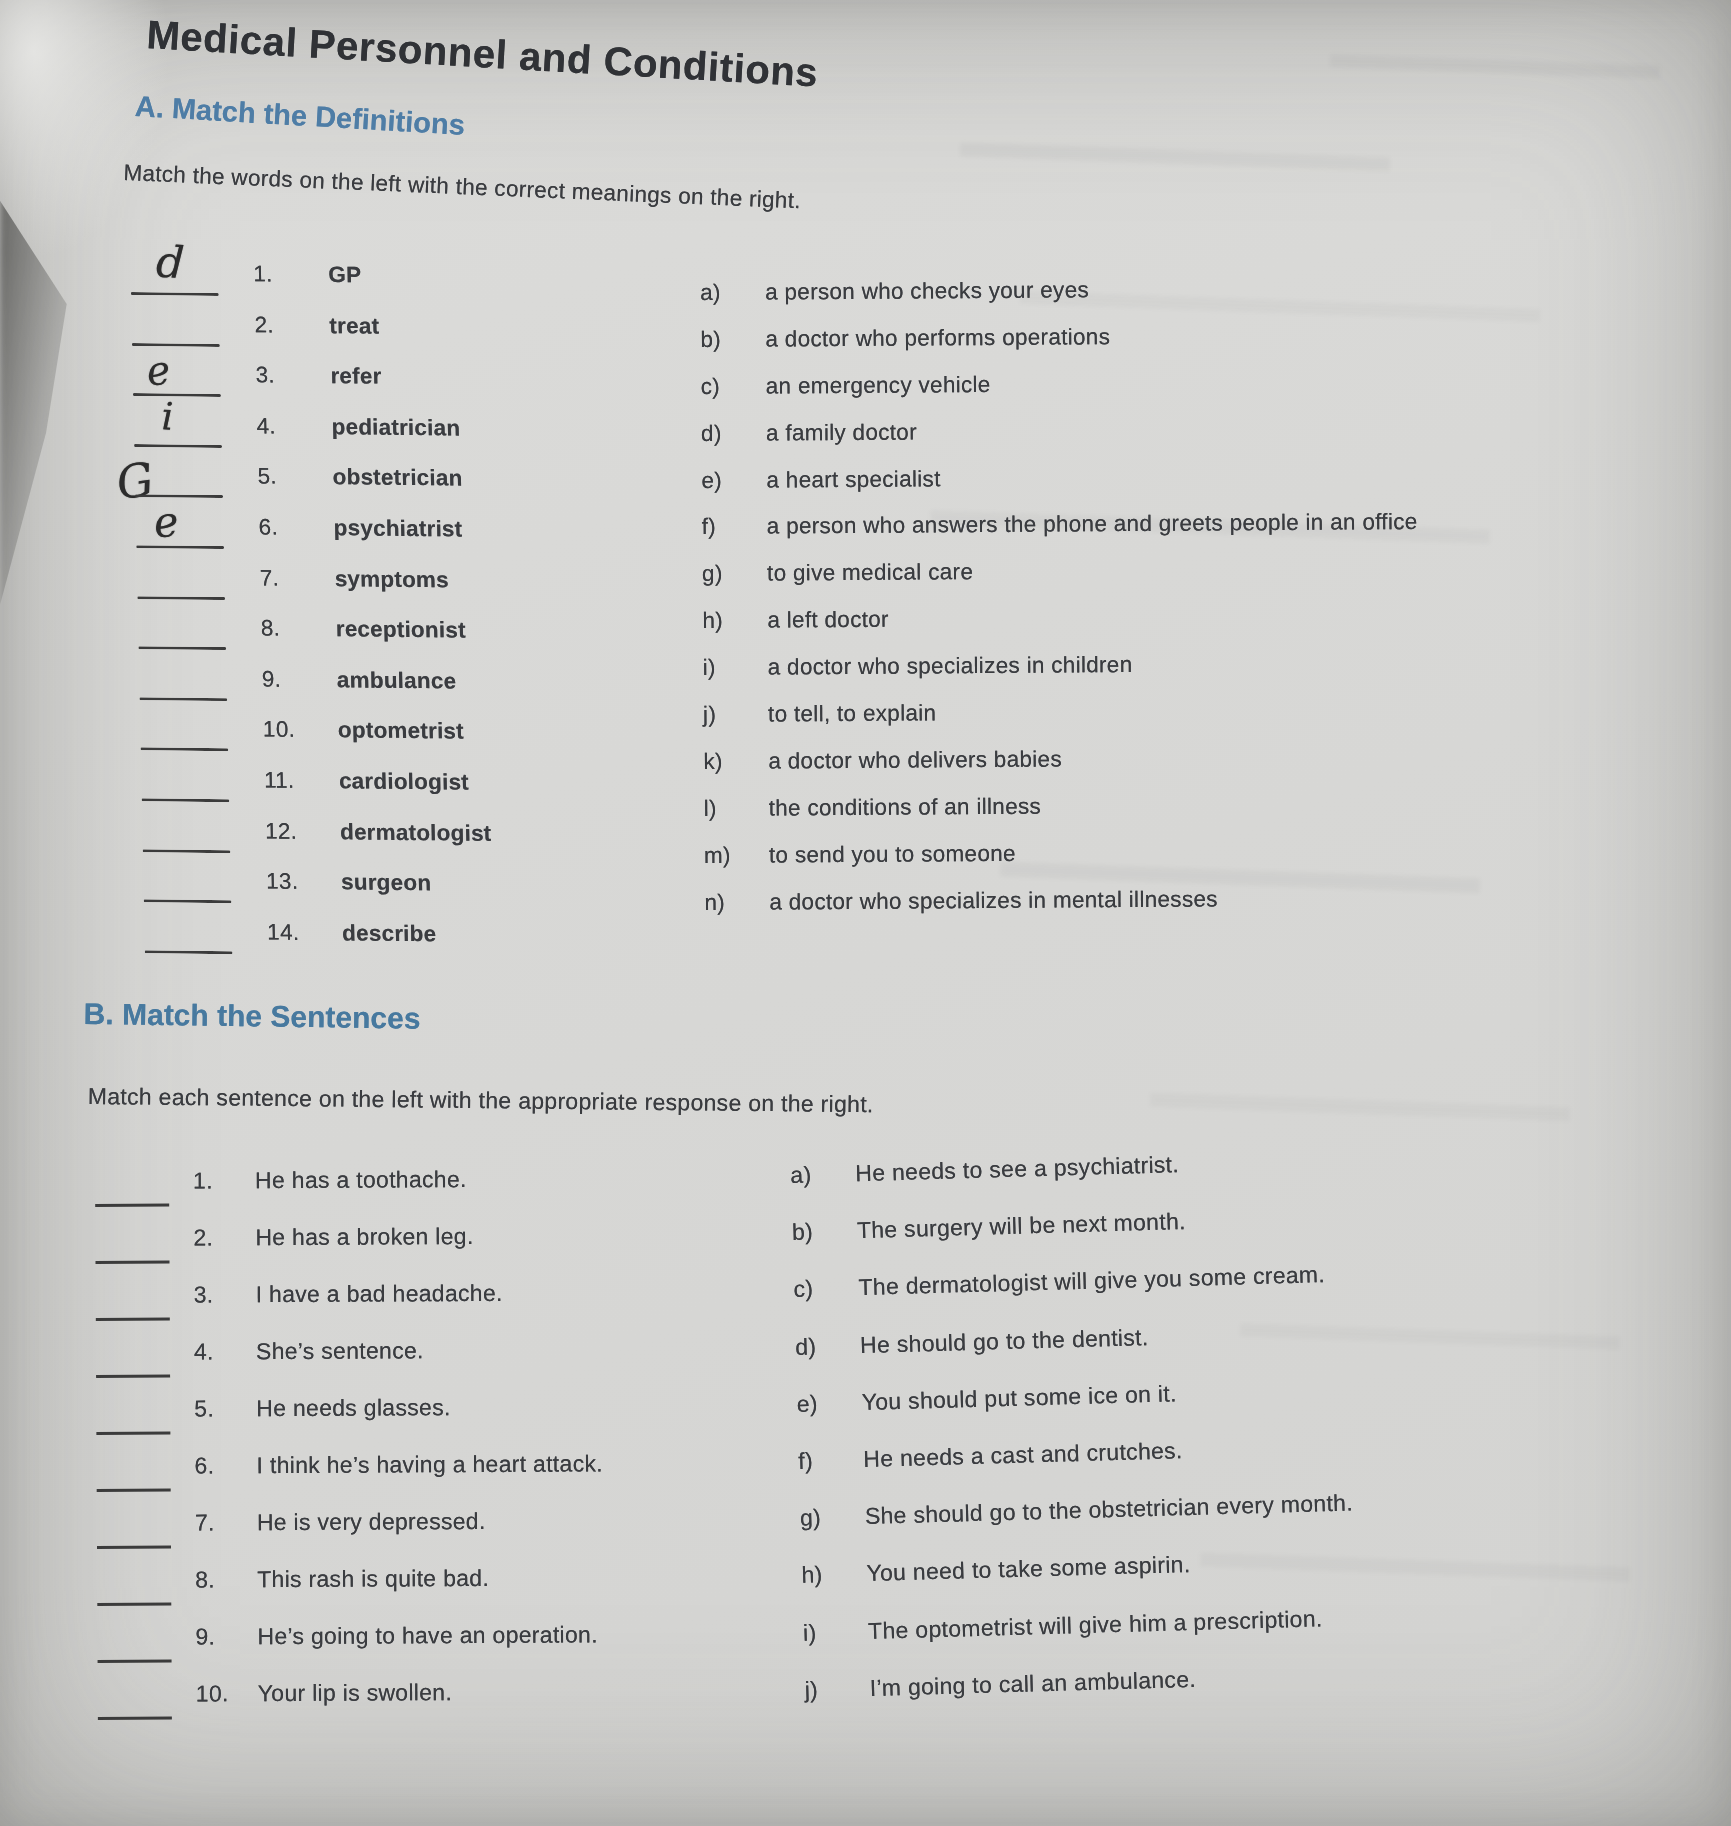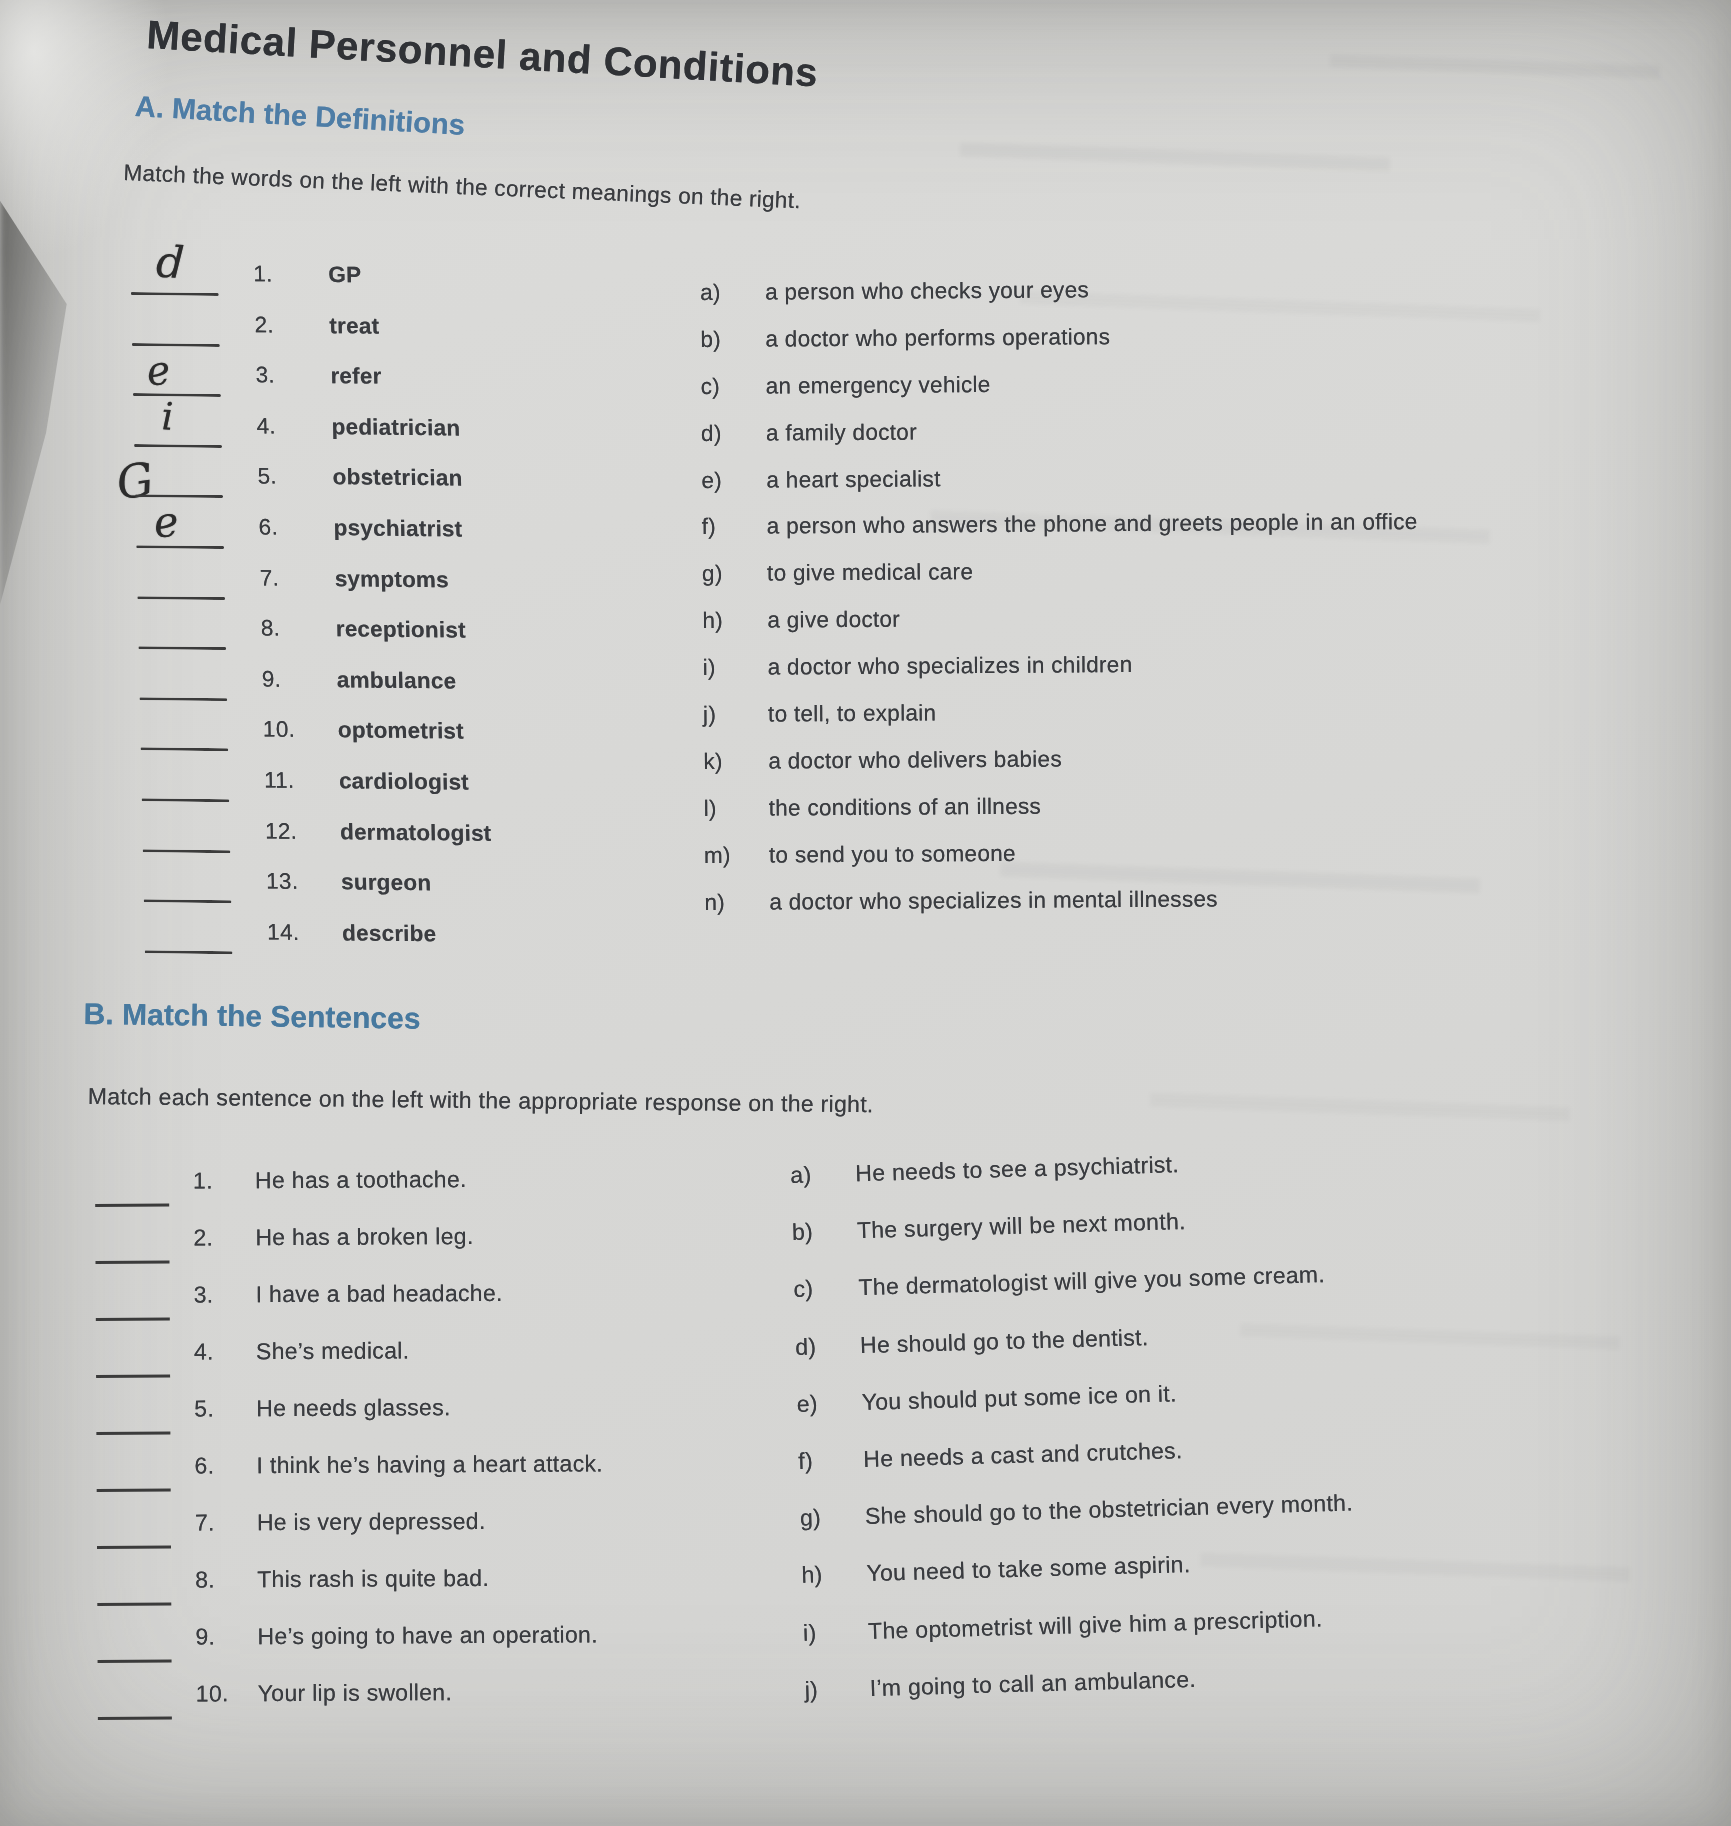--- a/index.html
+++ b/index.html
@@ -211,21 +211,21 @@
     <div class="drow">
         <span class="letter print">f)</span>
         <span class="print">a person who answers the phone and greets people in an office</span>
       </div>
     <div class="drow">
         <span class="letter print">g)</span>
         <span class="print">to give medical care</span>
       </div>
     <div class="drow">
         <span class="letter print">h)</span>
-        <span class="print">a give doctor</span>
+        <span class="print">a left doctor</span>
       </div>
     <div class="drow">
         <span class="letter print">i)</span>
         <span class="print">a doctor who specializes in children</span>
       </div>
     <div class="drow">
         <span class="letter print">j)</span>
         <span class="print">to tell, to explain</span>
       </div>
     <div class="drow">
@@ -269,21 +269,21 @@
           <span class="blank-b"></span>
         </span>
       <span class="num-b print">3.</span>
       <span class="print">I have a bad headache.</span>
     </div>
     <div class="brow">
       <span class="ansb">
           <span class="blank-b"></span>
         </span>
       <span class="num-b print">4.</span>
-      <span class="print">She’s medical.</span>
+      <span class="print">She’s sentence.</span>
     </div>
     <div class="brow">
       <span class="ansb">
           <span class="blank-b"></span>
         </span>
       <span class="num-b print">5.</span>
       <span class="print">He needs glasses.</span>
     </div>
     <div class="brow">
       <span class="ansb">

